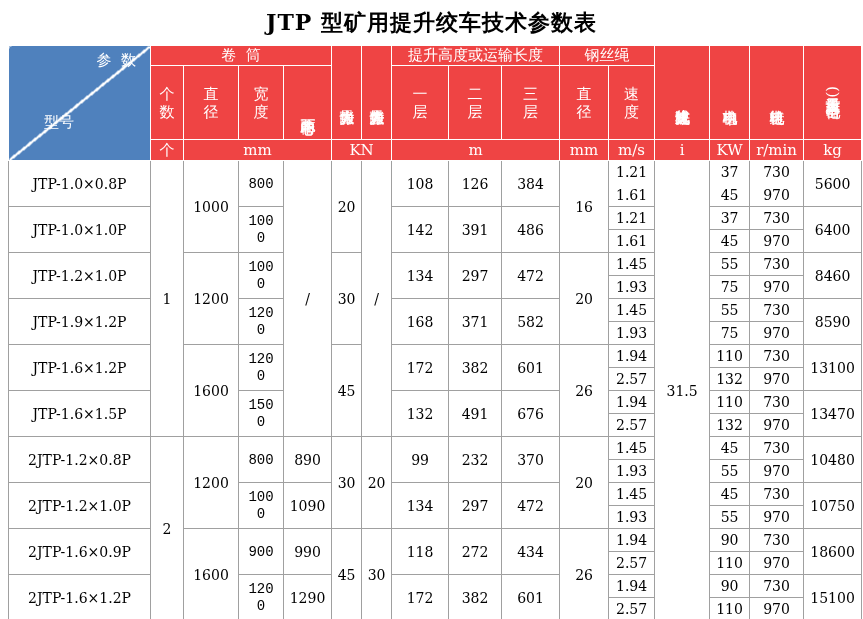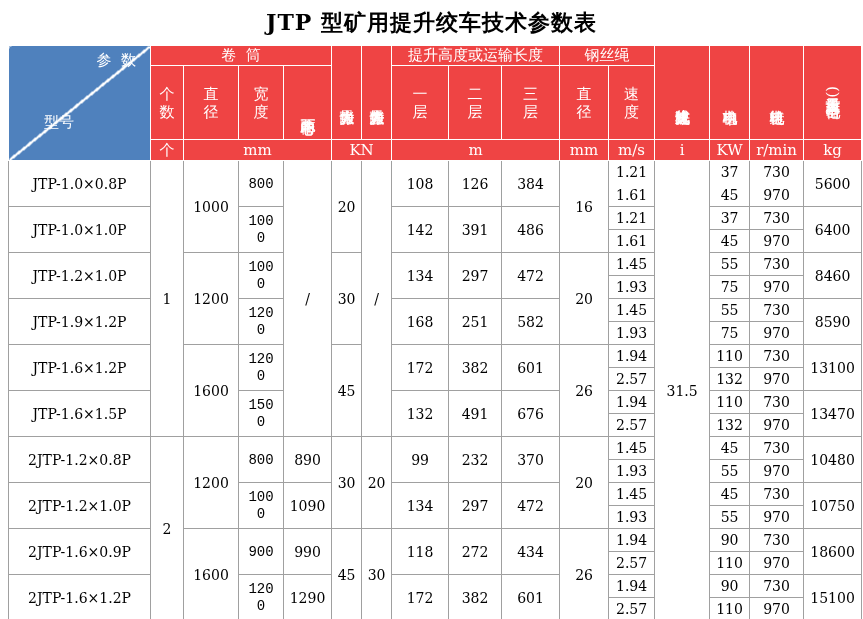--- a/index.html
+++ b/index.html
@@ -212,21 +212,21 @@
     <tr>
       <td>1.93</td>
       <td>75</td>
       <td>970</td>
     </tr>
 
     <tr>
       <td rowspan="2">JTP-1.9×1.2P</td>
       <td rowspan="2"><span class="wrapnum">1200</span></td>
       <td rowspan="2">168</td>
-      <td rowspan="2">251</td>
+      <td rowspan="2">371</td>
       <td rowspan="2">582</td>
       <td>1.45</td>
       <td>55</td>
       <td>730</td>
       <td rowspan="2">8590</td>
     </tr>
     <tr>
       <td>1.93</td>
       <td>75</td>
       <td>970</td>

